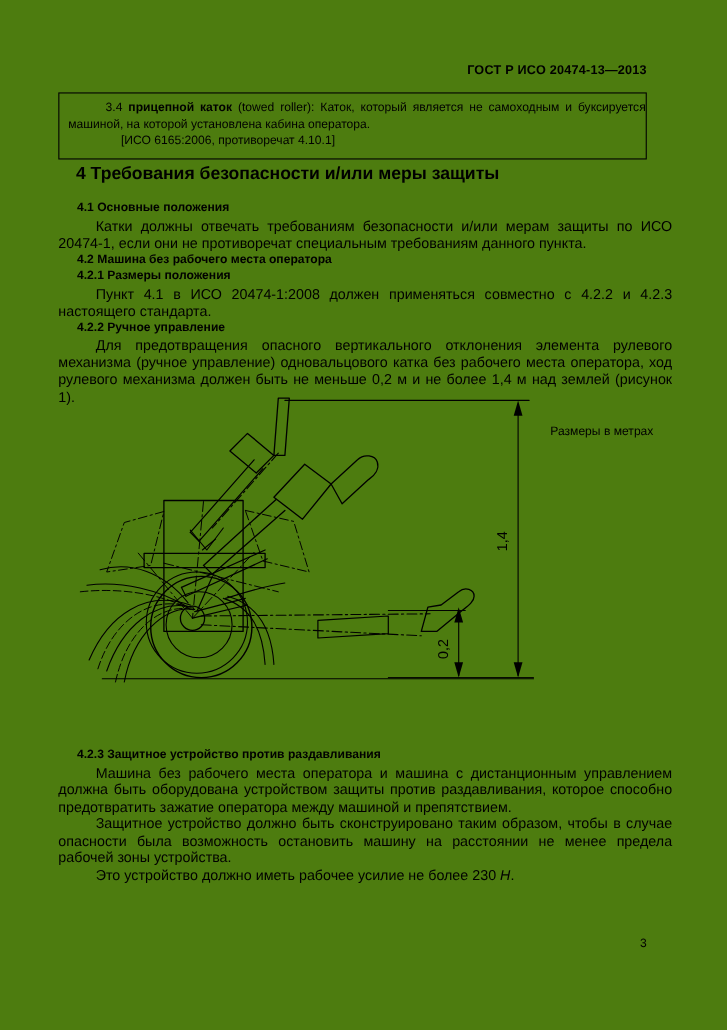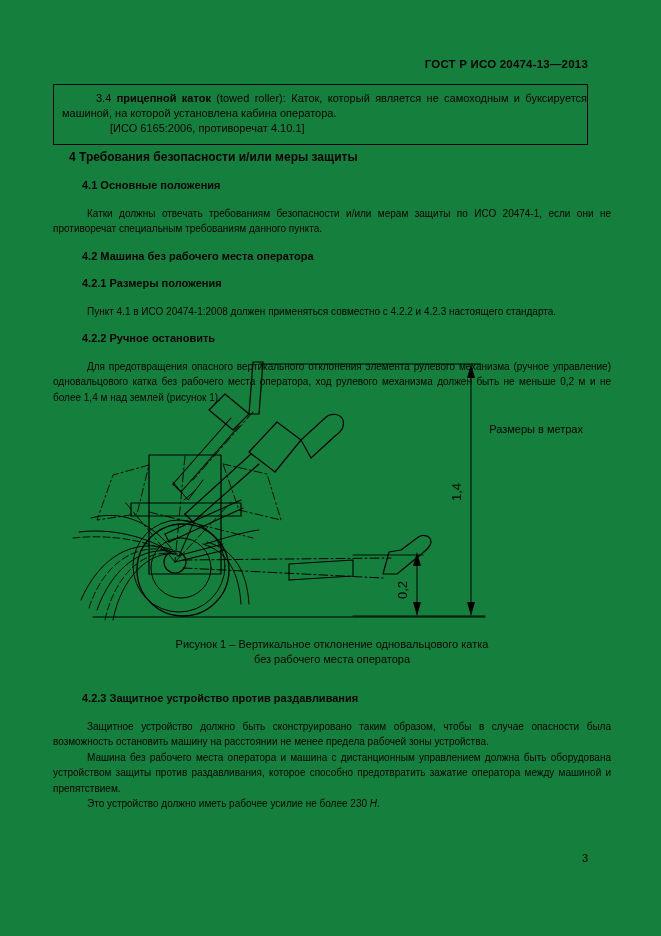--- a/index.html
+++ b/index.html
@@ -8,21 +8,21 @@
     background: #ffffff;
   }
   body {
     font-family: "Liberation Sans", sans-serif;
     color: #000000;
   }
   #page {
     position: relative;
     width: 661px;
     height: 936px;
-    background: #15803d;
+    background: #4d7c0f;
     overflow: hidden;
   }
 
   
   .doc-header {
     position: absolute;
     top: 58px;
     right: 73px;
     font-size: 11.5px;
     font-weight: bold;
@@ -51,48 +51,48 @@
   .def-term { font-weight: bold; }
 
   
   .content {
     position: absolute;
     left: 53px;
     top: 150px;
     width: 558px;
   }
   h1.sec-title {
-    font-size: 12px;
+    font-size: 16px;
     font-weight: bold;
     margin: 0 0 14px 0;
     padding: 0;
     text-indent: 16px;
   }
   .sub-head {
     font-size: 11px;
     font-weight: bold;
-    margin: 12px;
+    margin: 0;
     padding: 0;
     text-indent: 17px;
     line-height: 15.5px;
   }
   .para {
-    font-size: 10px;
+    font-size: 13px;
     line-height: 15.5px;
     margin: 0;
     padding: 0;
     text-align: justify;
     text-justify: inter-word;
     text-indent: 34px;
   }
 
   .units-note {
     font-size: 11px;
     text-align: right;
-    margin: 18px 28px 0 0;
+    margin: 18px 17px 0 0;
   }
 
   
   .figure-wrap {
     position: absolute;
     left: 53px;
     top: 352px;
     width: 558px;
     height: 285px;
   }
@@ -145,21 +145,21 @@
     <h1 class="sec-title">4 Требования безопасности и/или меры защиты</h1>
 
     <div class="sub-head">4.1 Основные положения</div>
     <p class="para">Катки должны отвечать требованиям безопасности и/или  мерам защиты по ИСО 20474-1, если они не противоречат специальным требованиям данного пункта.</p>
 
     <div class="sub-head">4.2 Машина без рабочего места оператора</div>
 
     <div class="sub-head">4.2.1 Размеры положения</div>
     <p class="para">Пункт 4.1 в ИСО 20474-1:2008 должен применяться совместно с 4.2.2 и 4.2.3 настоящего стандарта.</p>
 
-    <div class="sub-head">4.2.2  Ручное остановить</div>
+    <div class="sub-head">4.2.2  Ручное управление</div>
     <p class="para">Для предотвращения опасного вертикального отклонения элемента  рулевого механизма (ручное  управление) одновальцового катка без рабочего места оператора, ход рулевого механизма должен быть не меньше 0,2 м и не более 1,4 м над землей (рисунок 1).</p>
 
     <div class="units-note">Размеры в метрах</div>
   </div>
 
   <div class="figure-wrap">
     <svg width="558" height="285" viewBox="0 0 558 285">
       <g fill="none" stroke="#000" stroke-width="1.1" stroke-linecap="round" stroke-linejoin="round">
 
         <line x1="40" y1="265" x2="432" y2="265" stroke-width="1"></line>
@@ -276,29 +276,25 @@
           <line x1="300" y1="264" x2="432" y2="264" stroke-width="0.9"></line>
         </g>
       </g>
 
       <text x="408" y="140" font-family="Liberation Sans, sans-serif" font-size="13" fill="#000" text-anchor="middle" transform="rotate(-90 408 140)">1,4</text>
 
       <text x="354" y="238" font-family="Liberation Sans, sans-serif" font-size="13" fill="#000" text-anchor="middle" transform="rotate(-90 354 238)">0,2</text>
     </svg>
   </div>
 
-  <div class="figure-caption">
-    <div>Рисунок 1 – Вертикальное отклонение одновальцового катка</div>
-    <div>без рабочего места оператора</div>
-  </div>
 
   <div class="content-lower">
     <div class="sub-head">4.2.3 Защитное устройство против раздавливания</div>
+    <p class="para">Машина без рабочего места оператора и машина с дистанционным управлением должна быть оборудована устройством защиты против раздавливания, которое способно предотвратить зажатие оператора между машиной и препятствием.</p>
     <p class="para">Защитное устройство должно быть сконструировано таким образом, чтобы в случае опасности была возможность остановить машину на расстоянии  не менее предела рабочей зоны устройства.</p>
-    <p class="para">Машина без рабочего места оператора и машина с дистанционным управлением должна быть оборудована устройством защиты против раздавливания, которое способно предотвратить зажатие оператора между машиной и препятствием.</p>
     <p class="para">
       <span>Это устройство должно иметь рабочее усилие  не более 230 </span><span class="ital">Н</span><span>.</span>
     </p>
   </div>
 
   <div class="page-num">3</div>
 
 </div>
 
 </body></html>

